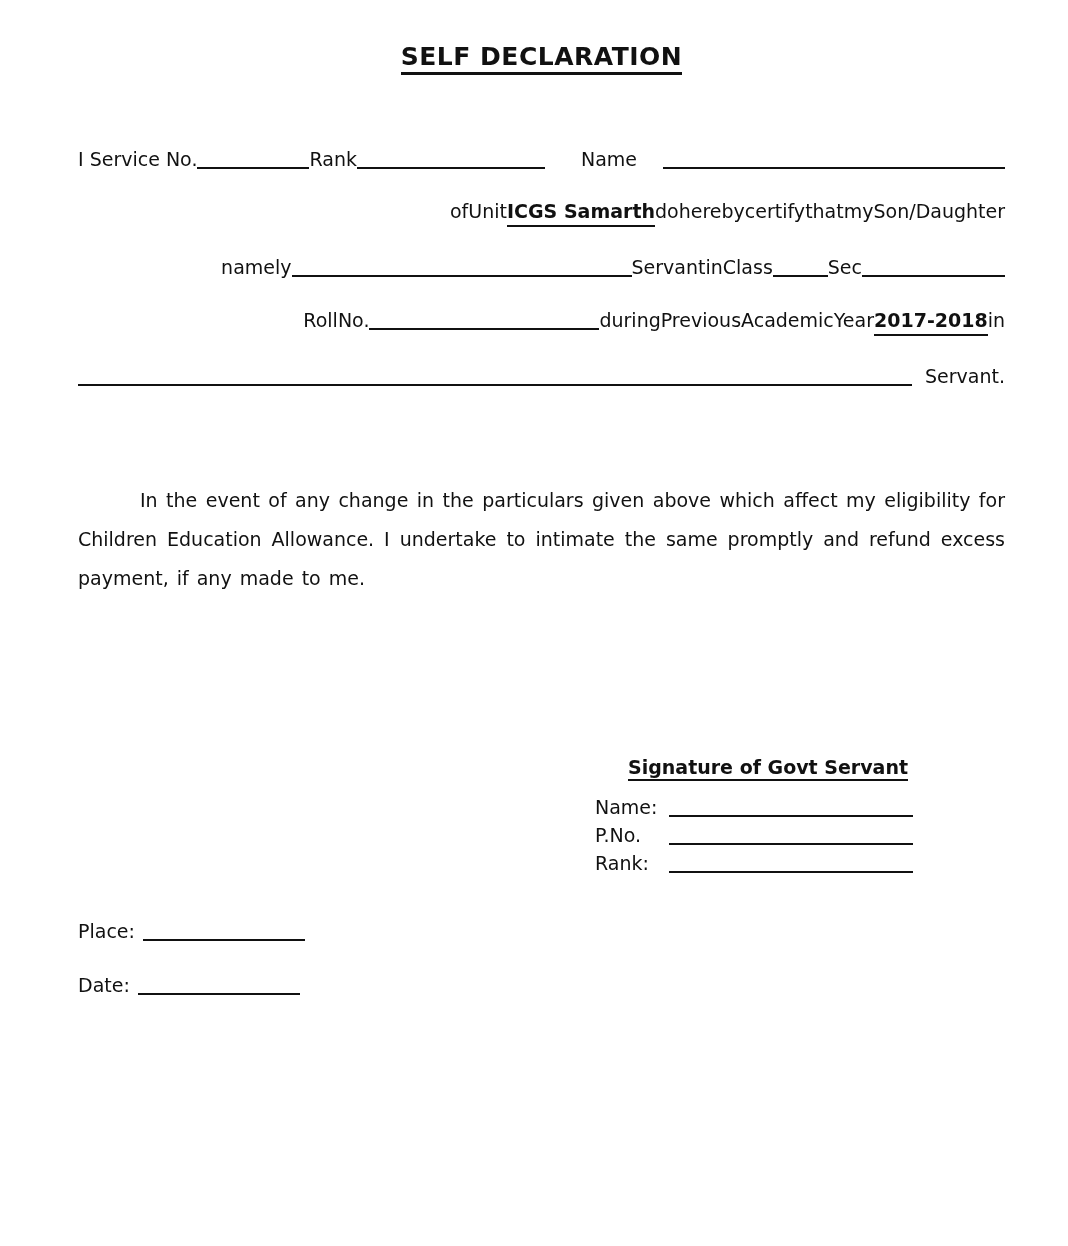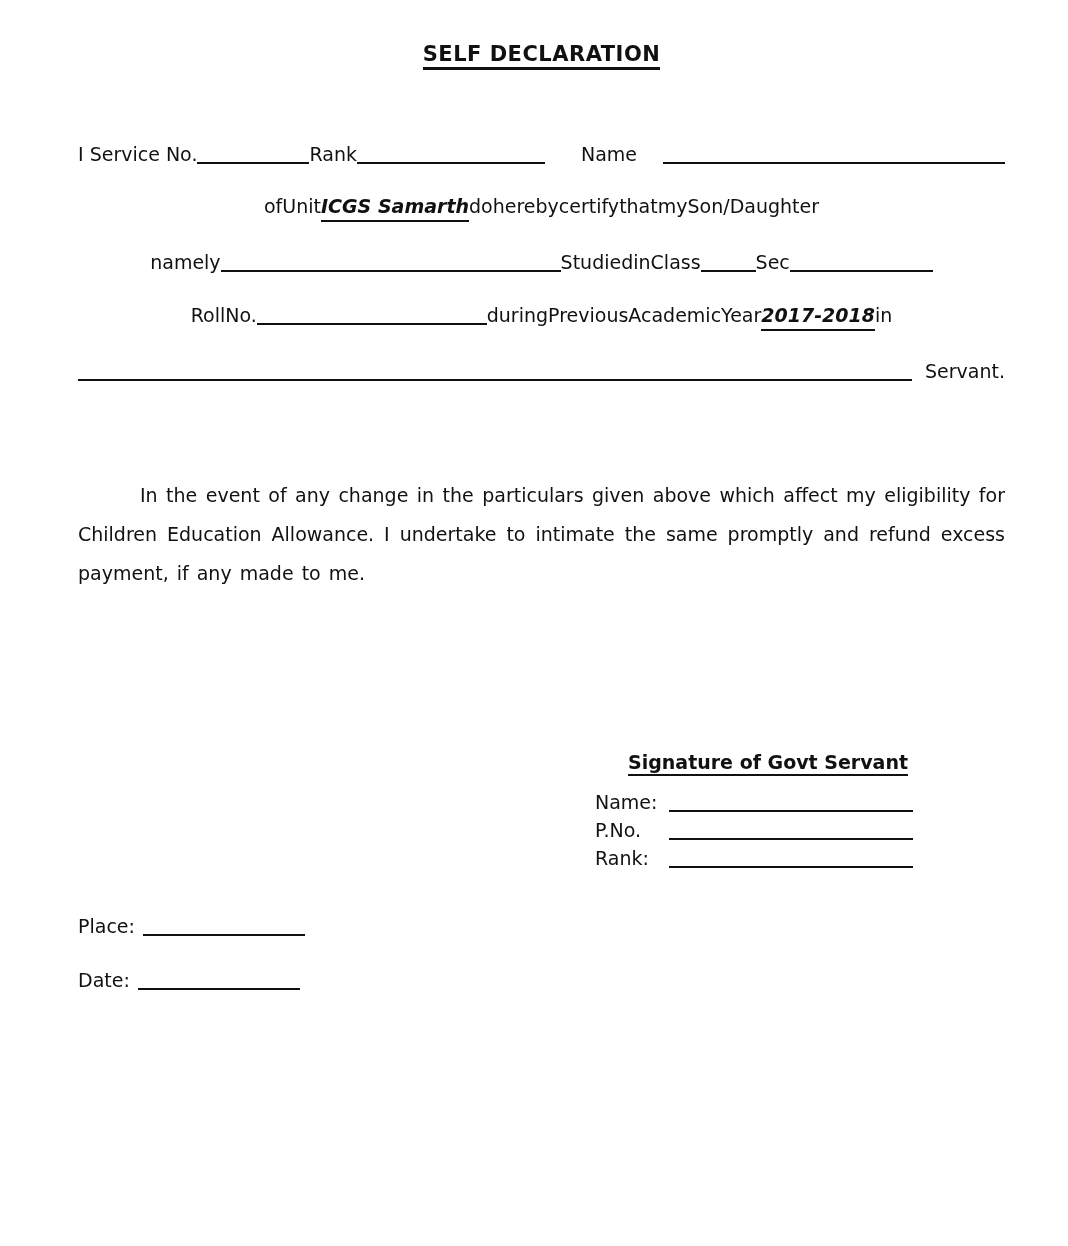--- a/index.html
+++ b/index.html
@@ -17,52 +17,51 @@
     color: #111111;
     font-family: "DejaVu Sans", "Liberation Sans", sans-serif;
     font-size: 19px;
   }
   
   .title-wrap {
     text-align: center;
   }
   .doc-title {
     display: inline-block;
-    font-size: 21px;
+    font-size: 25px;
     font-weight: bold;
     letter-spacing: 0.5px;
     border-bottom: 3px solid #111;
     padding-bottom: 1px;
   }
   
   .form-section {
     margin-top: 70px;
   }
   .form-line {
     display: flex;
     align-items: baseline;
     line-height: 26px;
     margin-bottom: 26px;
     white-space: nowrap;
   }
   .form-line.justified {
-    justify-content: center;
+    justify-content: flex-end;
   }
   .blank {
     display: inline-block;
     border-bottom: 2px solid #111;
     transform: translateY(3px);
     height: 1em;
   }
   .grow { flex: 1 1 auto; }
   .bold-underline {
     font-weight: bold;
     border-bottom: 2.5px solid #111;
     padding-bottom: 1px;
-    font-style: italic;
   }
   
   .w-service { width: 112px; }
   .w-rank    { width: 188px; }
   .ml-name   { margin-left: 36px; }
   .ml-nameblank { margin-left: 26px; }
   .w-namely  { width: 340px; }
   .w-class   { width: 55px; }
   .w-sec     { width: 143px; }
   .w-roll    { width: 230px; }
@@ -141,21 +140,21 @@
       <span>that</span>
       <span>my</span>
       <span>Son</span>
       <span>/</span>
       <span>Daughter</span>
     </div>
 
     <div class="form-line justified">
       <span>namely</span>
       <span class="blank w-namely"></span>
-      <span>Studied</span>
+      <span>Servant</span>
       <span>in</span>
       <span>Class</span>
       <span class="blank w-class"></span>
       <span>Sec</span>
       <span class="blank w-sec"></span>
     </div>
 
     <div class="form-line justified">
       <span>Roll</span>
       <span>No.</span>

